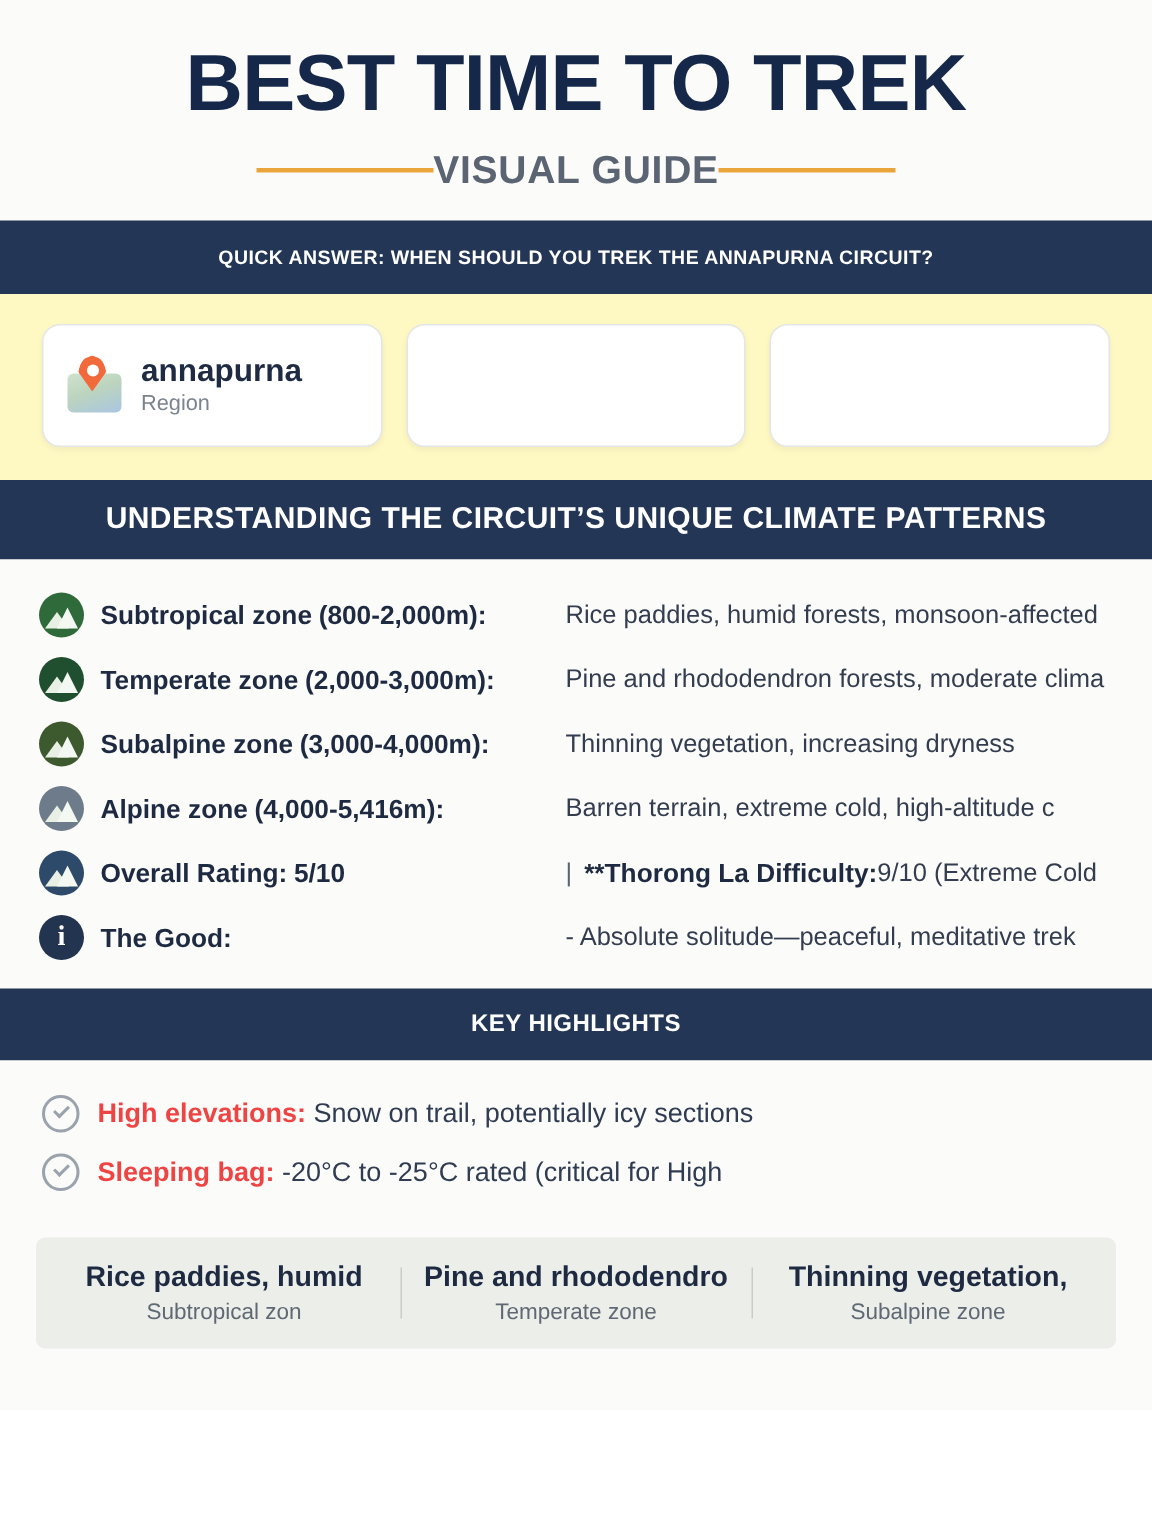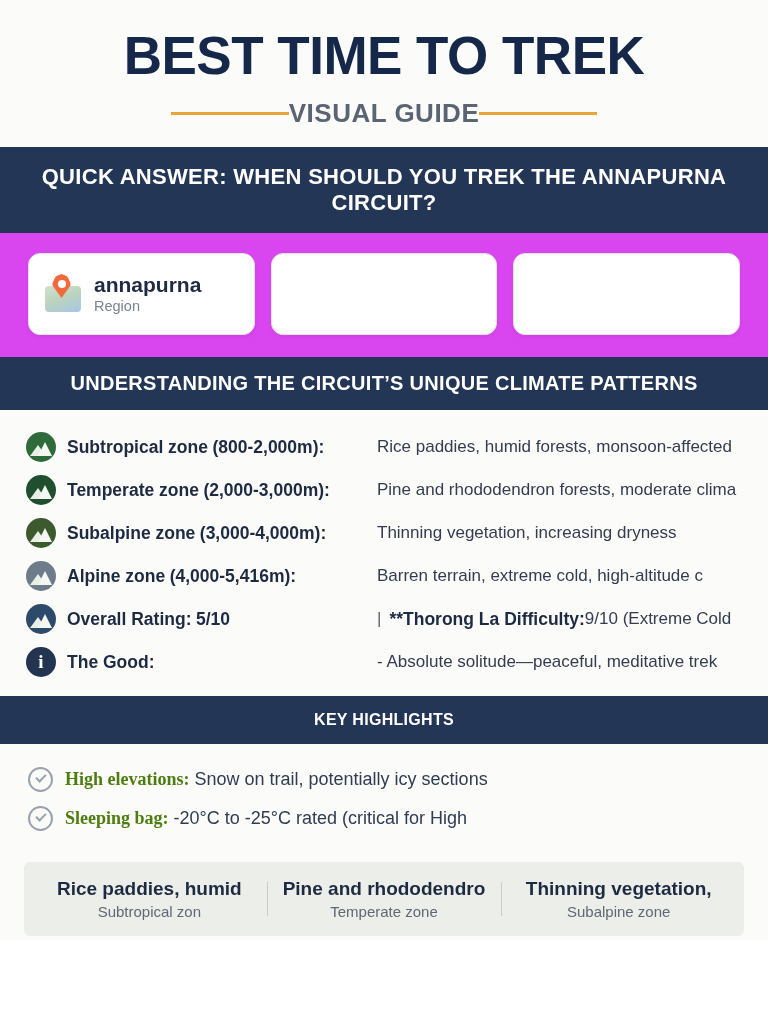--- a/index.html
+++ b/index.html
@@ -53,38 +53,38 @@
 
   
   .band {
     background: #233656;
     color: #ffffff;
     text-align: center;
     font-weight: bold;
     letter-spacing: 0.3px;
   }
   .band.quick {
-    font-size: 22px;
+    font-size: 13px;
     padding: 17px 10px;
   }
   .band.section {
     font-size: 20px;
     padding: 15px 10px;
   }
   .band.key {
     font-size: 16px;
     padding: 15px 10px;
   }
 
   
   .cards {
     display: flex;
     gap: 16px;
     padding: 20px 28px 22px 28px;
-    background: #d946ef;
+    background: #fef9c3;
   }
   .card {
     flex: 1;
     min-height: 82px;
     background: #ffffff;
     border: 1px solid #e3e5e8;
     border-radius: 12px;
     box-shadow: 0 2px 4px rgba(0,0,0,0.05);
     display: flex;
     align-items: center;
@@ -221,21 +221,21 @@
     width: 8px; height: 4px;
     border-left: 2px solid #9aa3ad;
     border-bottom: 2px solid #9aa3ad;
     transform: rotate(-45deg);
   }
   .hl-text {
     font-size: 18px;
     color: #2c3banchor;
     color: #2f3c52;
   }
-  .hl-text b { color: #4d7c0f; font-family: Liberation Serif, serif; }
+  .hl-text b { color: #ef4444; }
 
   
   .footer {
     margin: 10px 24px 0 24px;
     background: #eceeea;
     border-radius: 6px;
     display: flex;
     padding: 16px 8px;
   }
   .fcell {

